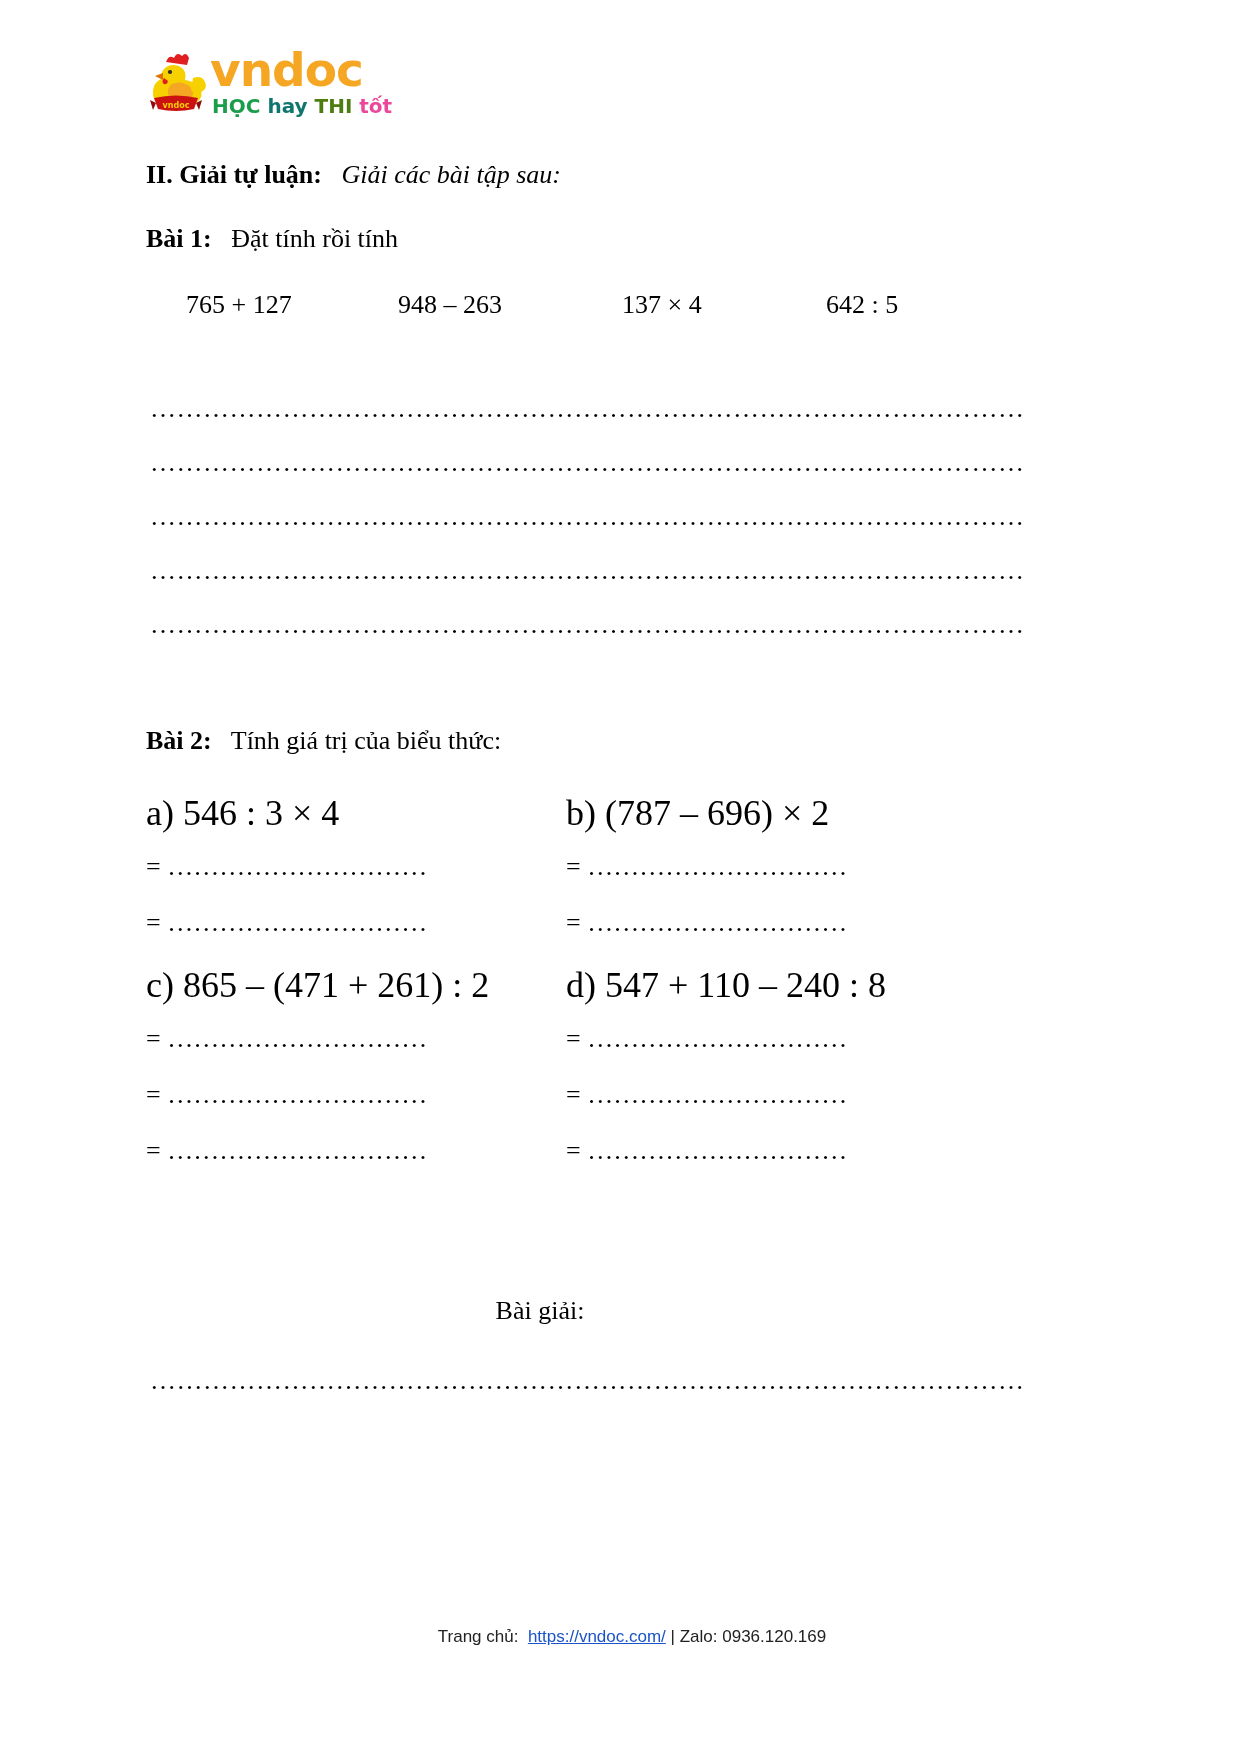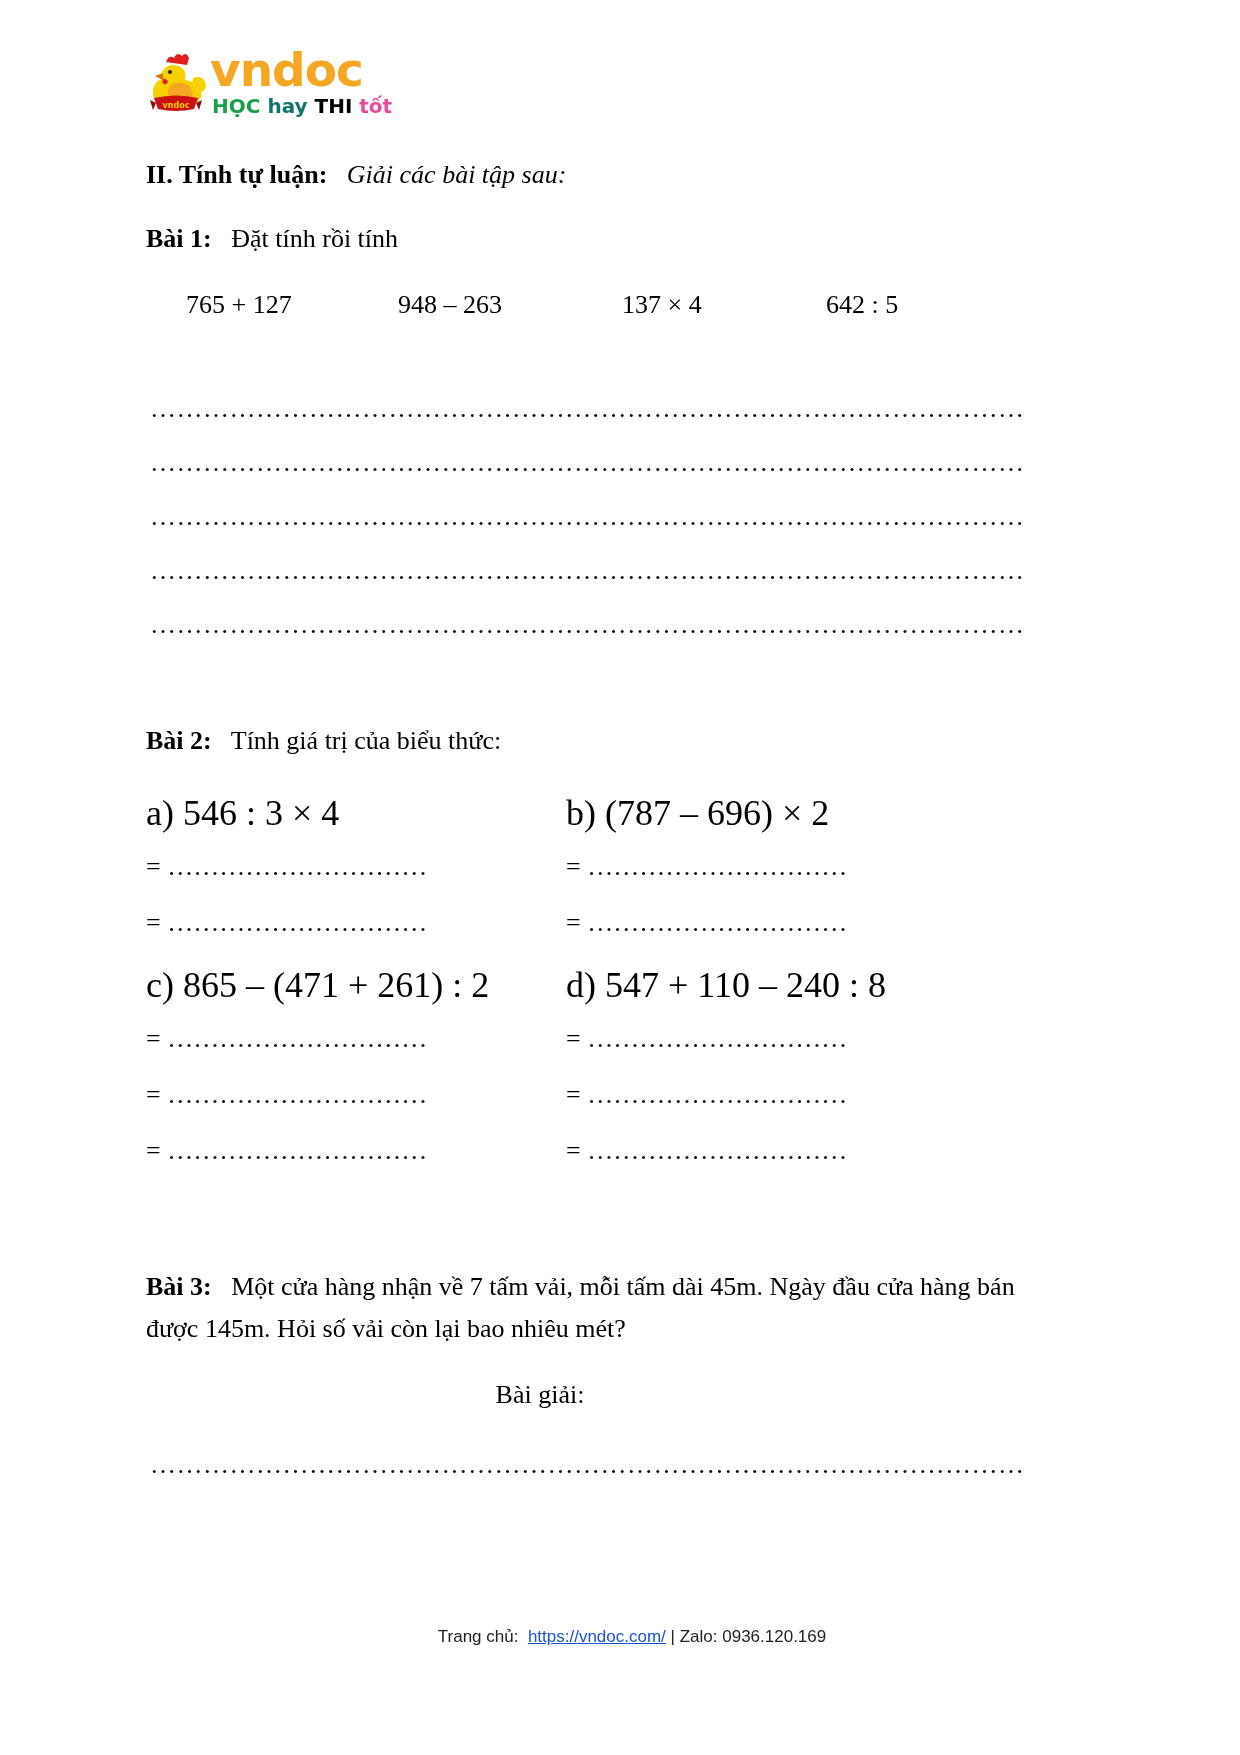--- a/index.html
+++ b/index.html
@@ -54,21 +54,21 @@
     left: 66px;
     top: 48px;
     font-family: "DejaVu Sans", sans-serif;
     font-weight: bold;
     font-size: 20px;
     line-height: 1;
     white-space: nowrap;
   }
   .tag-hoc { color: #1a9e4b; }
   .tag-hay { color: #0f766e; }
-  .tag-thi { color: #000000; }
+  .tag-thi { color: #4d7c0f; }
   .tag-tot { color: #ec4899; }
 
   
   .content {
     position: absolute;
     left: 146px;
     top: 160px;
     width: 948px;
   }
   .heading-row {
@@ -197,21 +197,21 @@
     </span>
     <span class="logo-wordmark">vndoc</span>
     <span class="logo-tagline">
       <span class="tag-hoc">HỌC</span><span>&nbsp;</span><span class="tag-hay">hay</span><span>&nbsp;</span><span class="tag-thi">THI</span><span>&nbsp;</span><span class="tag-tot">tốt</span>
     </span>
   </div>
 
   <div class="content">
 
     <div class="heading-row">
-      <span class="bold">II. Tính tự luận:</span>
+      <span class="bold">II. Giải tự luận:</span>
       <span>&nbsp;</span>
       <span class="italic">Giải các bài tập sau:</span>
     </div>
 
     <div class="bai-title">
       <span class="bold">Bài 1:</span>
       <span>&nbsp;</span>
       <span>Đặt tính rồi tính</span>
     </div>
 
@@ -263,25 +263,20 @@
       <span class="col-l eq-line">= …………………………</span>
       <span class="col-r eq-line">= …………………………</span>
     </div>
     <div class="two-col row-eq">
       <span class="col-l eq-line">= …………………………</span>
       <span class="col-r eq-line">= …………………………</span>
     </div>
 
     <div class="gap-lg"></div>
 
-    <div class="bai3-para">
-      <span class="bold">Bài 3:</span>
-      <span>&nbsp;</span>
-      <span>Một cửa hàng nhận về 7 tấm vải, mỗi tấm dài 45m. Ngày đầu cửa hàng bán được 145m. Hỏi số vải còn lại bao nhiêu mét?</span>
-    </div>
 
     <div class="bai-giai">Bài giải:</div>
 
     <div class="dots-full">………………………………………………………………………………………</div>
   </div>
 
   <div class="footer">
     <span>Trang chủ:</span>
     <span>&nbsp;</span><a href="#">https://vndoc.com/</a><span>&nbsp;</span><span>|</span><span>&nbsp;</span><span>Zalo: 0936.120.169</span>
   </div>

